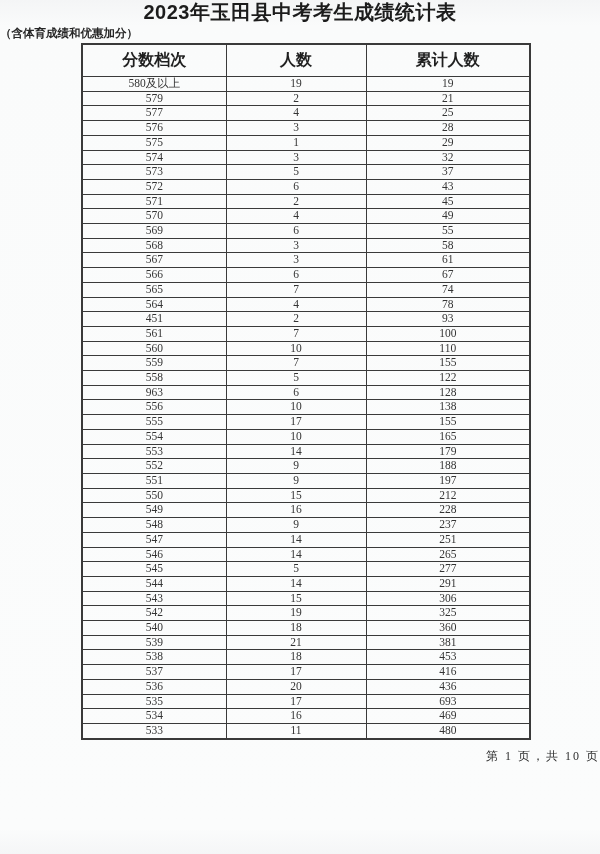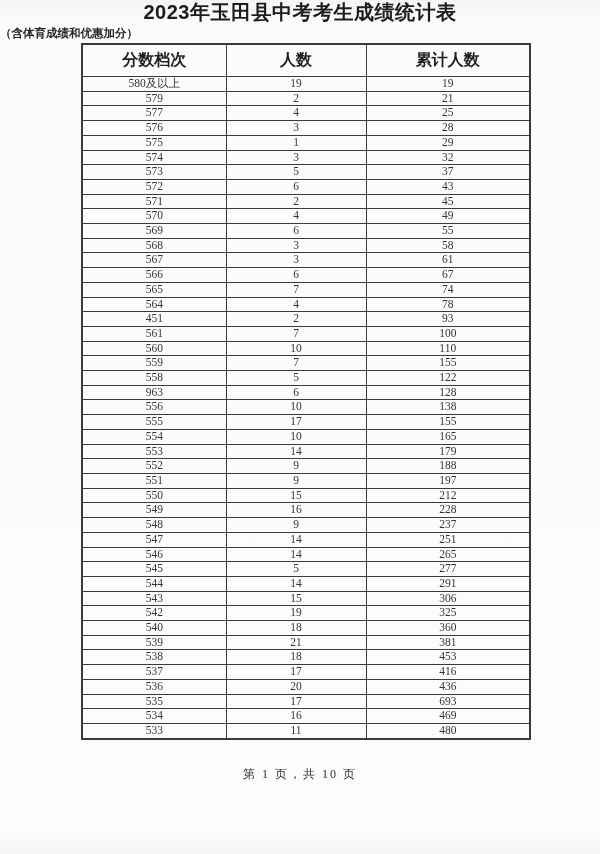--- a/index.html
+++ b/index.html
@@ -69,22 +69,22 @@
     font-size: 11.5px;
     color: #343434;
     font-family: "Liberation Serif", "DejaVu Serif", serif;
     white-space: nowrap;
     overflow: hidden;
   }
   .col-band   { width: 144px; }
   .col-count  { width: 140px; }
   .col-cumul  { width: 164px; }
   .page-footer {
-    margin-top: 26px;
-    text-align: center;
+    margin-top: 8px;
+    text-align: right;
     font-size: 12px;
     color: #2d2d2d;
     letter-spacing: 2px;
     font-family: "Liberation Serif", "DejaVu Serif", serif;
   }
 </style>
 </head>
 <body>
 
 <div class="page">

